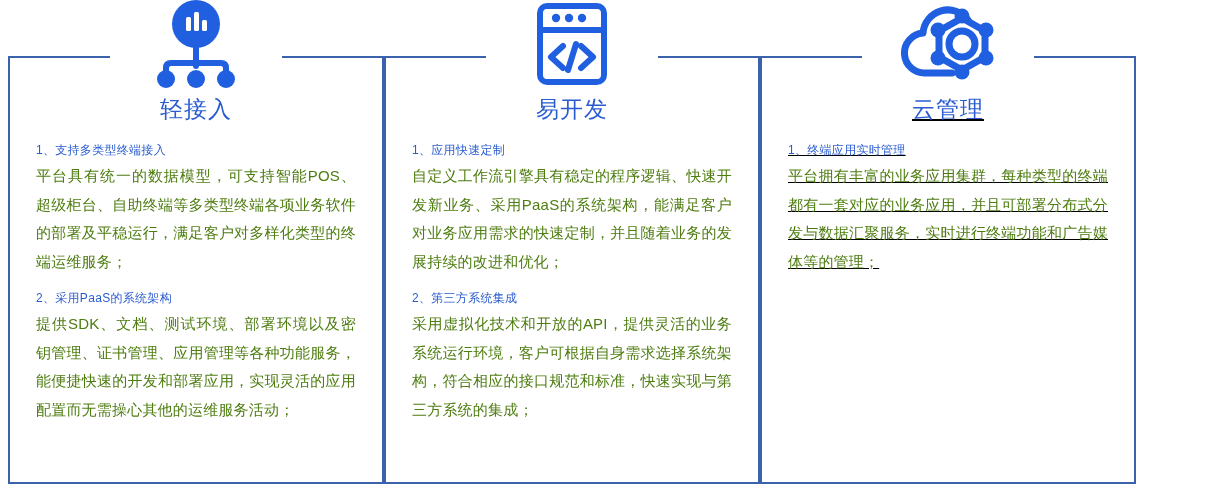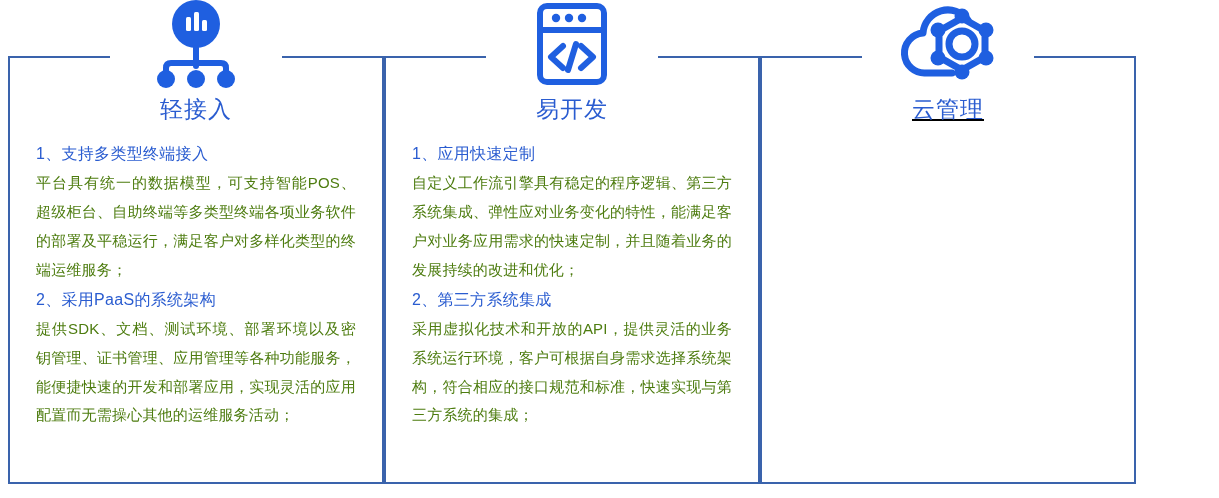--- a/index.html
+++ b/index.html
@@ -73,37 +73,37 @@
     letter-spacing: 1px;
     color: #2a5cd0;
     line-height: 1;
   }
 
   .card-body {
     padding: 18px 26px 0 26px;
   }
   .section-heading {
     color: #2a5cd0;
-    font-size: 16px;
+    font-size: 12px;
     font-weight: 400;
     line-height: 1.9;
     margin: 0;
     letter-spacing: 0.3px;
   }
   .section-text {
     color: #4d7c0f;
     font-size: 15px;
     font-weight: 400;
     line-height: 1.92;
     margin: 0 0 0 0;
     text-align: justify;
     text-justify: inter-ideograph;
     letter-spacing: 0.2px;
   }
-  .section-block + .section-block { margin-top: 0px; }
+  .section-block + .section-block { margin-top: 10px; }
 </style>
 </head>
 <body>
 
 <div id="features-board">
 
   <div class="feature-card">
     <div class="card-top-rule left"></div>
     <div class="card-top-rule right"></div>
 
@@ -150,21 +150,21 @@
         <line x1="50" y1="44" x2="42" y2="70" stroke="#1f5fe0" stroke-width="6" stroke-linecap="round"></line>
         <polyline points="55,46 67,57 55,68" fill="none" stroke="#1f5fe0" stroke-width="6" stroke-linecap="round" stroke-linejoin="round"></polyline>
       </svg>
     </div>
 
     <h2 class="card-title">易开发</h2>
 
     <div class="card-body">
       <div class="section-block">
         <p class="section-heading">1、应用快速定制</p>
-        <p class="section-text">自定义工作流引擎具有稳定的程序逻辑、第三方系统集成、弹性应对业务变化的特性，能满足客户对业务应用需求的快速定制，并且随着业务的发展持续的改进和优化；</p>
+        <p class="section-text">自定义工作流引擎具有稳定的程序逻辑、快速开发新业务、采用PaaS的系统架构，能满足客户对业务应用需求的快速定制，并且随着业务的发展持续的改进和优化；</p>
       </div>
       <div class="section-block">
         <p class="section-heading">2、第三方系统集成</p>
         <p class="section-text">采用虚拟化技术和开放的API，提供灵活的业务系统运行环境，客户可根据自身需求选择系统架构，符合相应的接口规范和标准，快速实现与第三方系统的集成；</p>
       </div>
     </div>
   </div>
 
   <div class="feature-card">
     <div class="card-top-rule left"></div>
@@ -183,17 +183,21 @@
         <circle cx="66" cy="72" r="7.5" fill="#1f5fe0"></circle>
         <circle cx="42" cy="58" r="7.5" fill="#1f5fe0"></circle>
         <circle cx="42" cy="30" r="7.5" fill="#1f5fe0"></circle>
       </svg>
     </div>
 
     <h2 class="card-title">云管理</h2>
 
     <div class="card-body">
       <div class="section-block">
+        <p class="section-heading">1、终端应用实时管理</p>
+        <p class="section-text">平台拥有丰富的业务应用集群，每种类型的终端都有一套对应的业务应用，并且可部署分布式分发与数据汇聚服务，实时进行终端功能和广告媒体等的管理；</p>
+      </div>
+      <div class="section-block">
       </div>
     </div>
   </div>
 
 </div>
 
 </body></html>

